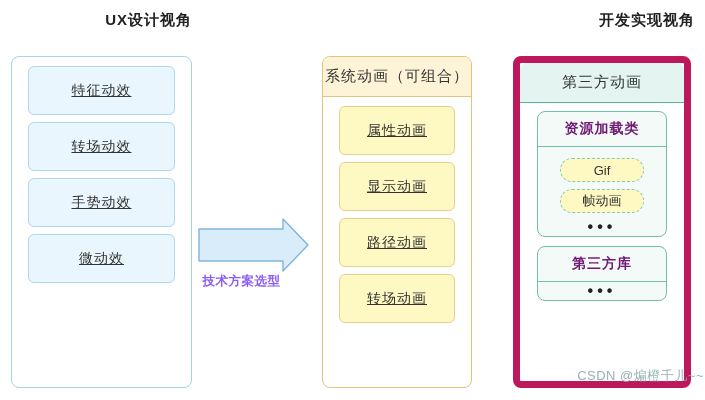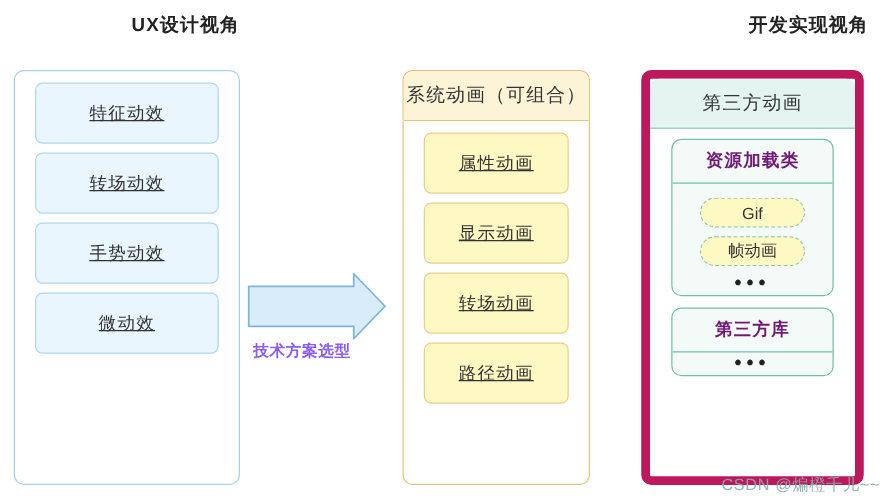--- a/index.html
+++ b/index.html
@@ -84,21 +84,21 @@
   
   .arrow-svg{position:absolute;left:195px;top:212px;}
   .arrow-label{
     position:absolute;left:199px;top:237px;width:85px;
     text-align:center;font-size:12.5px;font-weight:700;color:#8b5cf6;
     letter-spacing:0.5px;
     margin-top:36px;
   }
 
   .watermark{
-    position:absolute;right:1px;bottom:3px;
+    position:absolute;right:1px;bottom:15px;
     font-size:13px;color:rgba(138,172,175,0.9);
     letter-spacing:0.5px;white-space:nowrap;
   }
 </style>
 </head>
 <body>
 
 <div class="canvas">
 
   <div class="page-title title-left">UX设计视角</div>
@@ -124,23 +124,23 @@
   <div class="arrow-label">技术方案选型</div>
 
   <div class="col-box sys-box">
     <div class="box-header">系统动画（可组合）</div>
     <div class="box-body">
 
         <div class="item gold-item">属性动画</div>
 
         <div class="item gold-item">显示动画</div>
 
+        <div class="item gold-item">路径动画</div>
+
         <div class="item gold-item">转场动画</div>
-
-        <div class="item gold-item">路径动画</div>
 
       </div>
   </div>
 
   <div class="col-box tp-box">
     <div class="box-header">第三方动画</div>
     <div class="tp-body">
 
       <div class="group">
         <div class="group-title">资源加载类</div>

